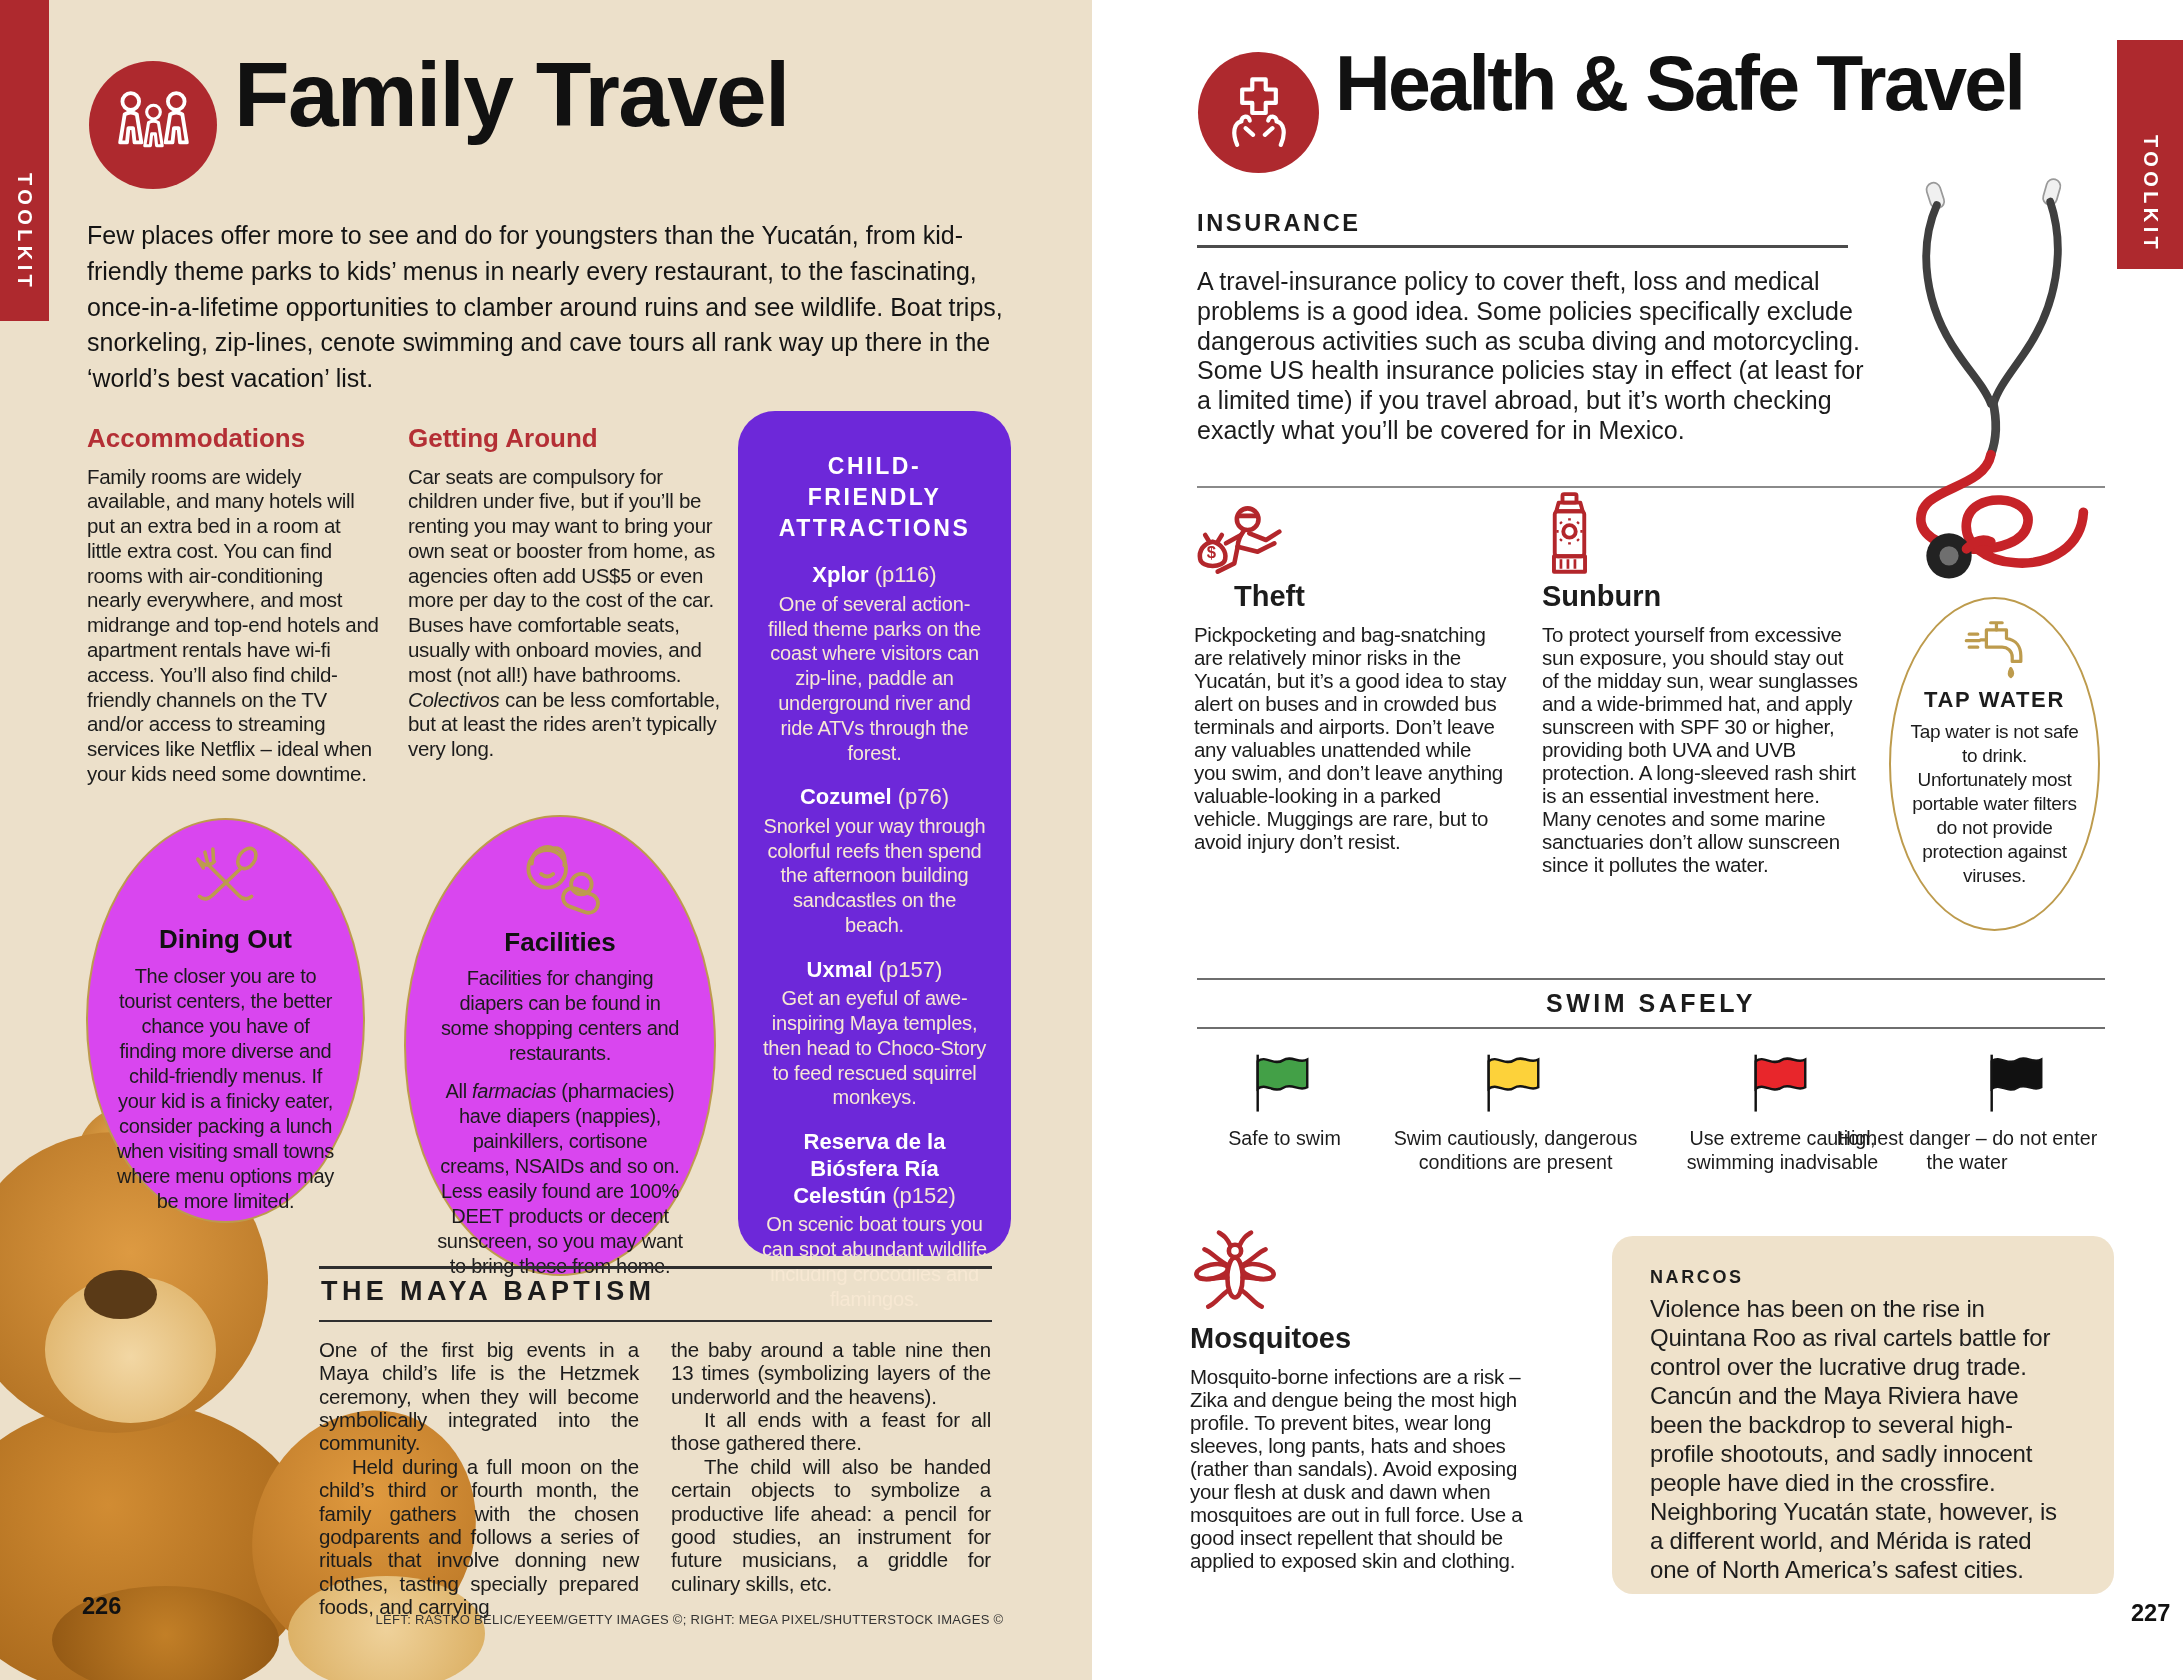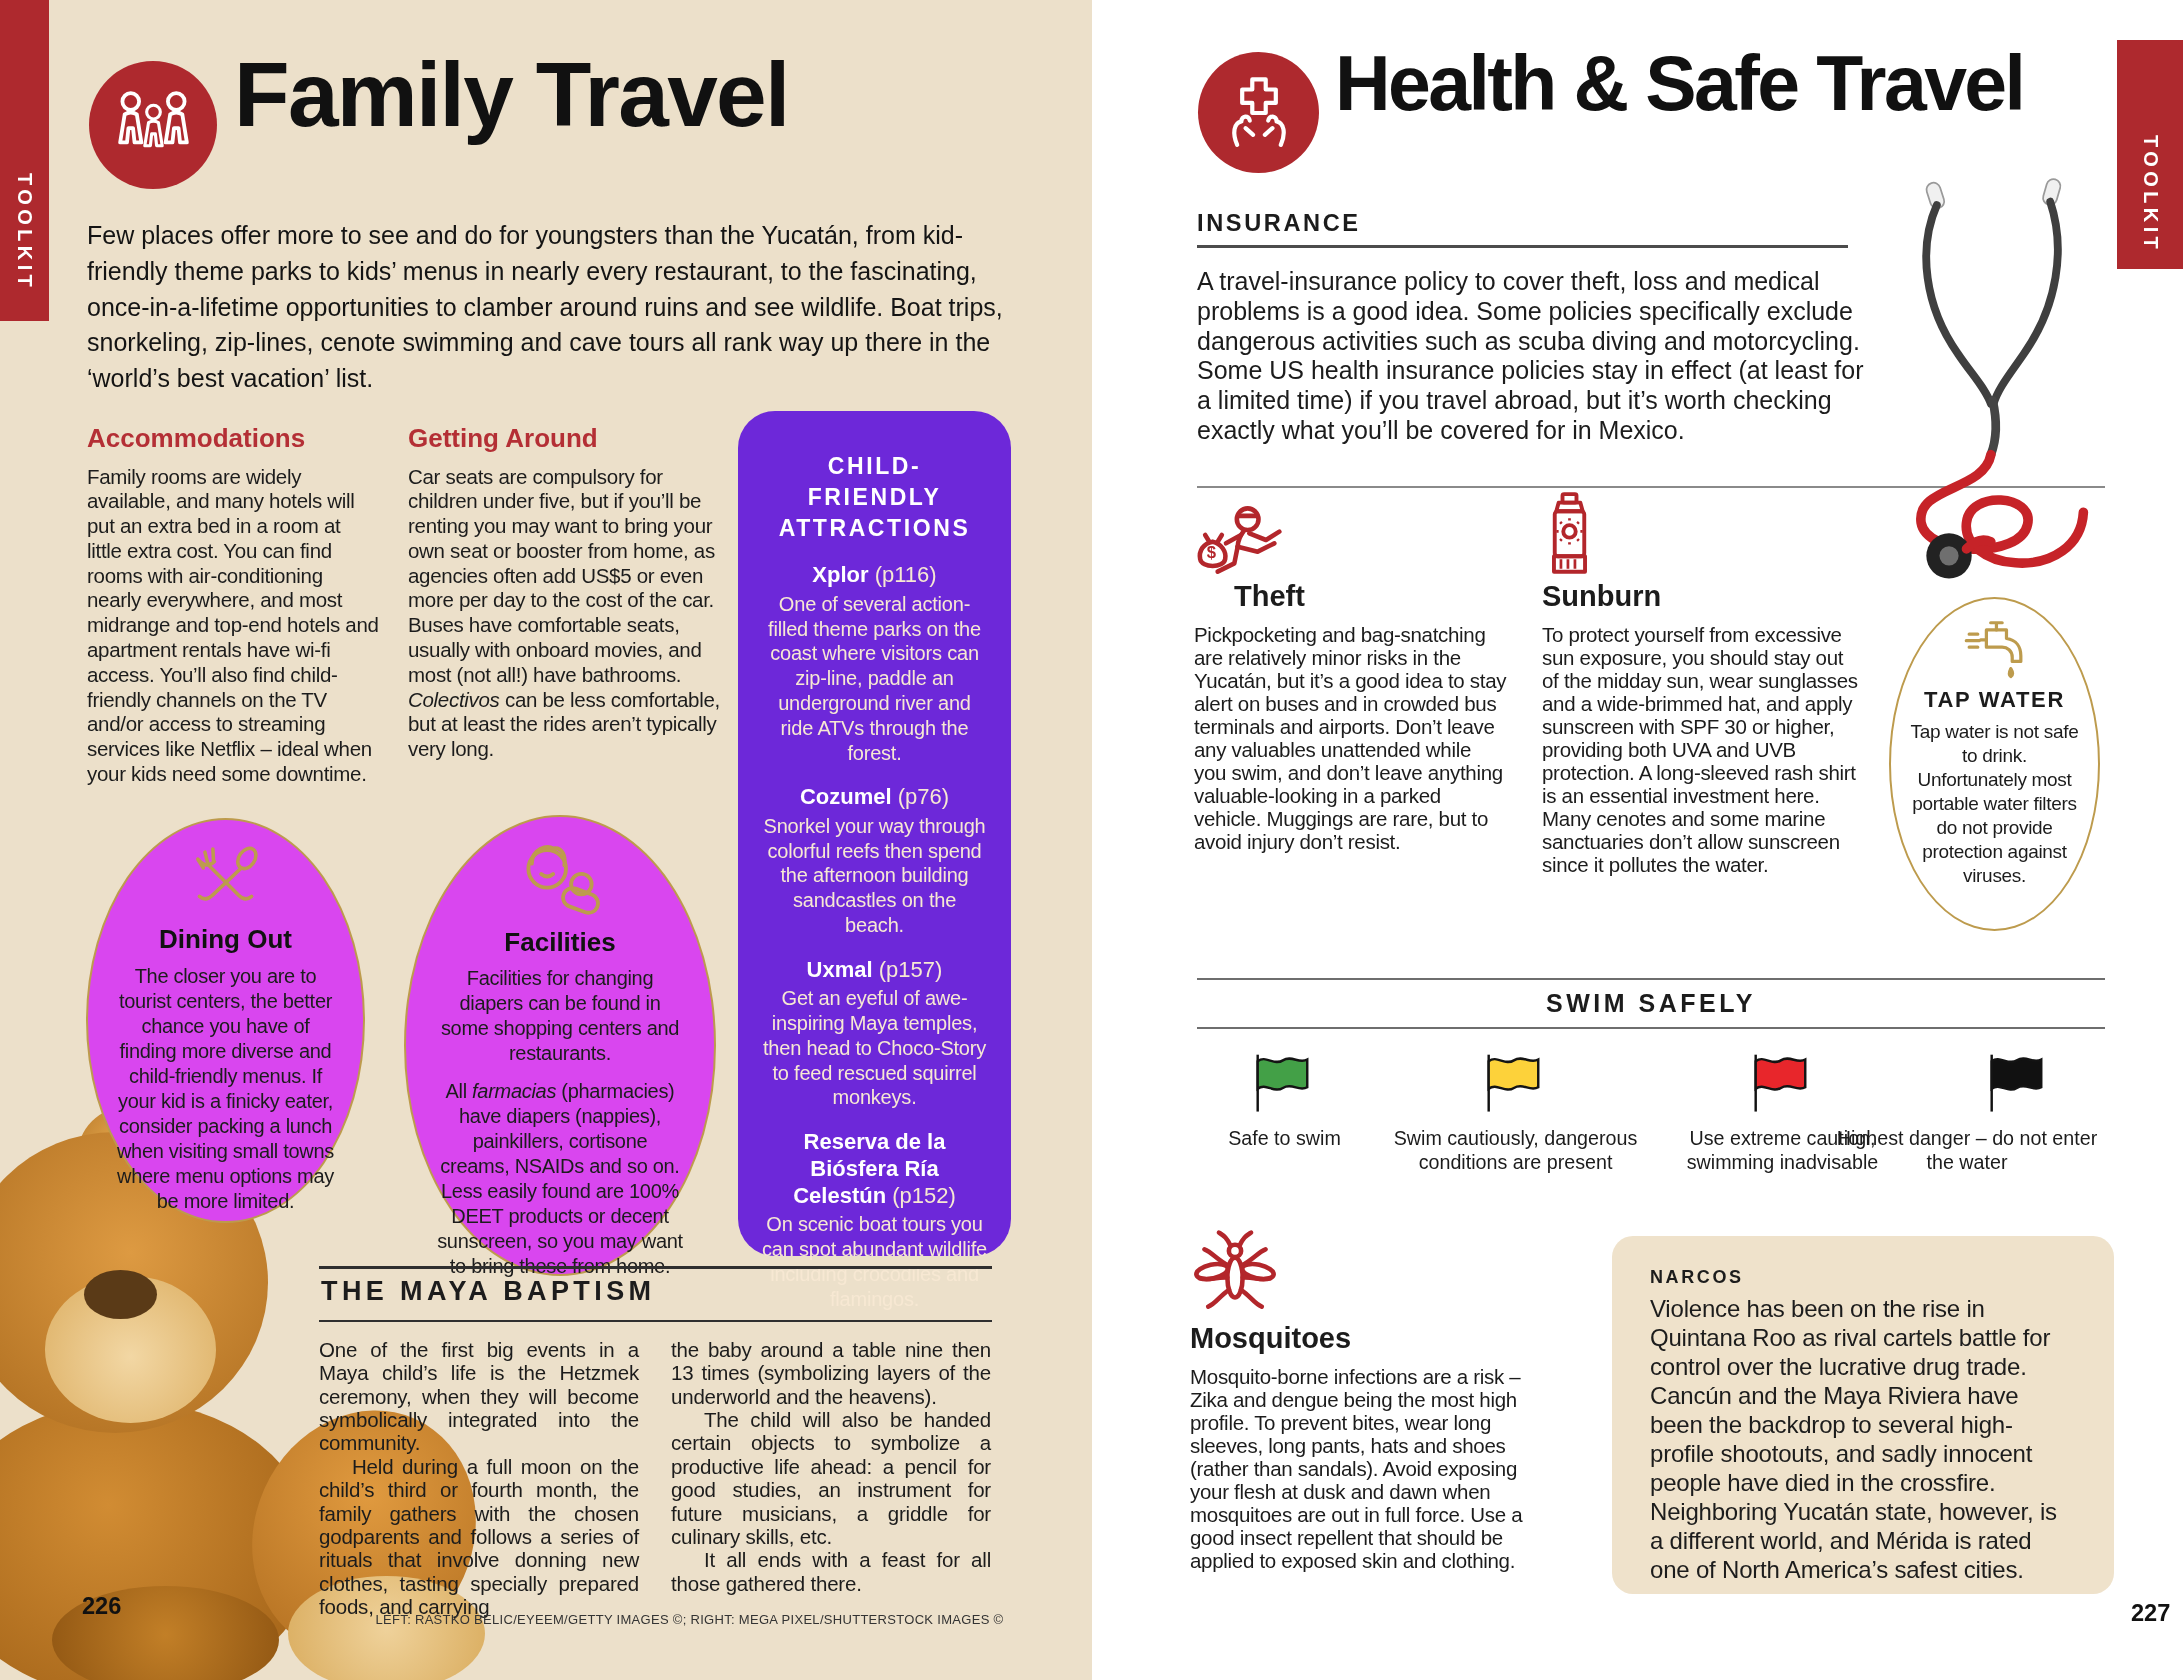--- a/index.html
+++ b/index.html
@@ -237,22 +237,22 @@
   <div class="maya-rule" style="top:1266px;height:2.6px;"></div>
   <h2 class="maya-h">THE MAYA BAPTISM</h2>
   <div class="maya-rule" style="top:1320px;height:1.7px;"></div>
 
   <div class="maya-col maya-c1">
     <p>One of the first big events in a Maya child’s life is the Hetzmek ceremony, when they will become symbolically integrated into the community.</p>
     <p class="indent">Held during a full moon on the child’s third or fourth month, the family gathers with the chosen godparents and follows a series of rituals that involve donning new clothes, tasting specially prepared foods, and carrying</p>
   </div>
   <div class="maya-col maya-c2">
     <p>the baby around a table nine then 13 times (symbolizing layers of the underworld and the heavens).</p>
+    <p class="indent">It all ends with a feast for all those gathered there.</p>
     <p class="indent">The child will also be handed certain objects to symbolize a productive life ahead: a pencil for good studies, an instrument for future musicians, a griddle for culinary skills, etc.</p>
-    <p class="indent">It all ends with a feast for all those gathered there.</p>
   </div>
 
   <div class="credit">LEFT: RASTKO BELIC/EYEEM/GETTY IMAGES ©; RIGHT: MEGA PIXEL/SHUTTERSTOCK IMAGES ©</div>
   <div class="pagenum pn-left">226</div>
 </section>
 
 <section class="page page-right">
 
   <div class="tab tab-right">
     <span>TOOLKIT</span>

